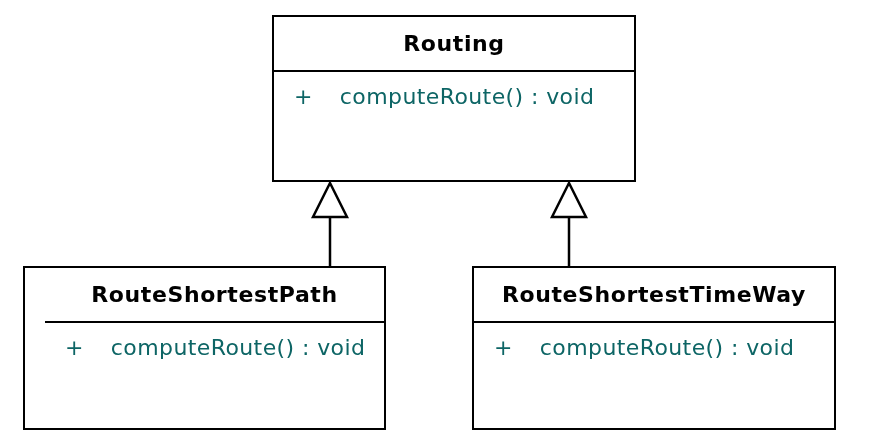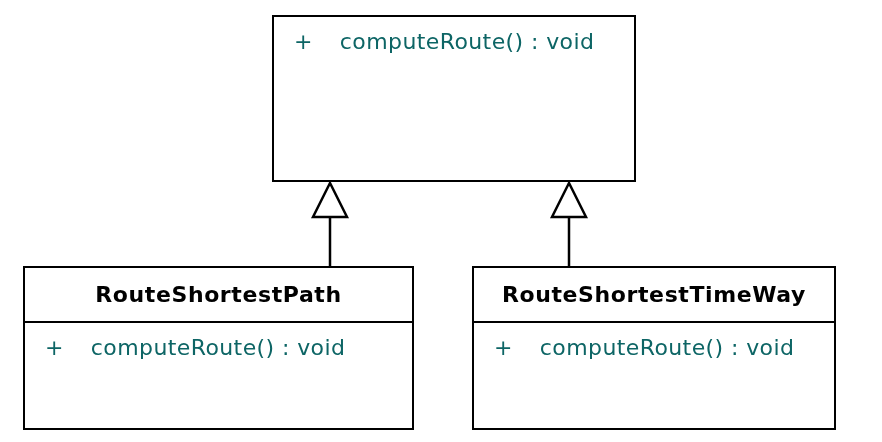--- a/index.html
+++ b/index.html
@@ -79,29 +79,30 @@
       <line x1="330" y1="217" x2="330" y2="266"></line>
       <polygon points="330,183 313,217 347,217"></polygon>
     </g>
     <g>
       <line x1="569" y1="217" x2="569" y2="266"></line>
       <polygon points="569,183 552,217 586,217"></polygon>
     </g>
   </svg>
 
   <div class="uml-class" style="left:272px; top:15px; width:364px; height:167px;">
+    <div class="uml-class-title">Routing</div>
     <div class="uml-class-members">
       <div class="uml-member">
         <span>+</span>
         <span>computeRoute() : void</span>
       </div>
     </div>
   </div>
 
-  <div class="uml-class" style="left:23px; top:266px; width:391px; height:164px;">
+  <div class="uml-class" style="left:23px; top:266px; width:363px; height:164px;padding-left:20px;">
     <div class="uml-class-title">RouteShortestPath</div>
     <div class="uml-class-members">
       <div class="uml-member">
         <span>+</span>
         <span>computeRoute() : void</span>
       </div>
     </div>
   </div>
 
   <div class="uml-class" style="left:472px; top:266px; width:364px; height:164px;">

